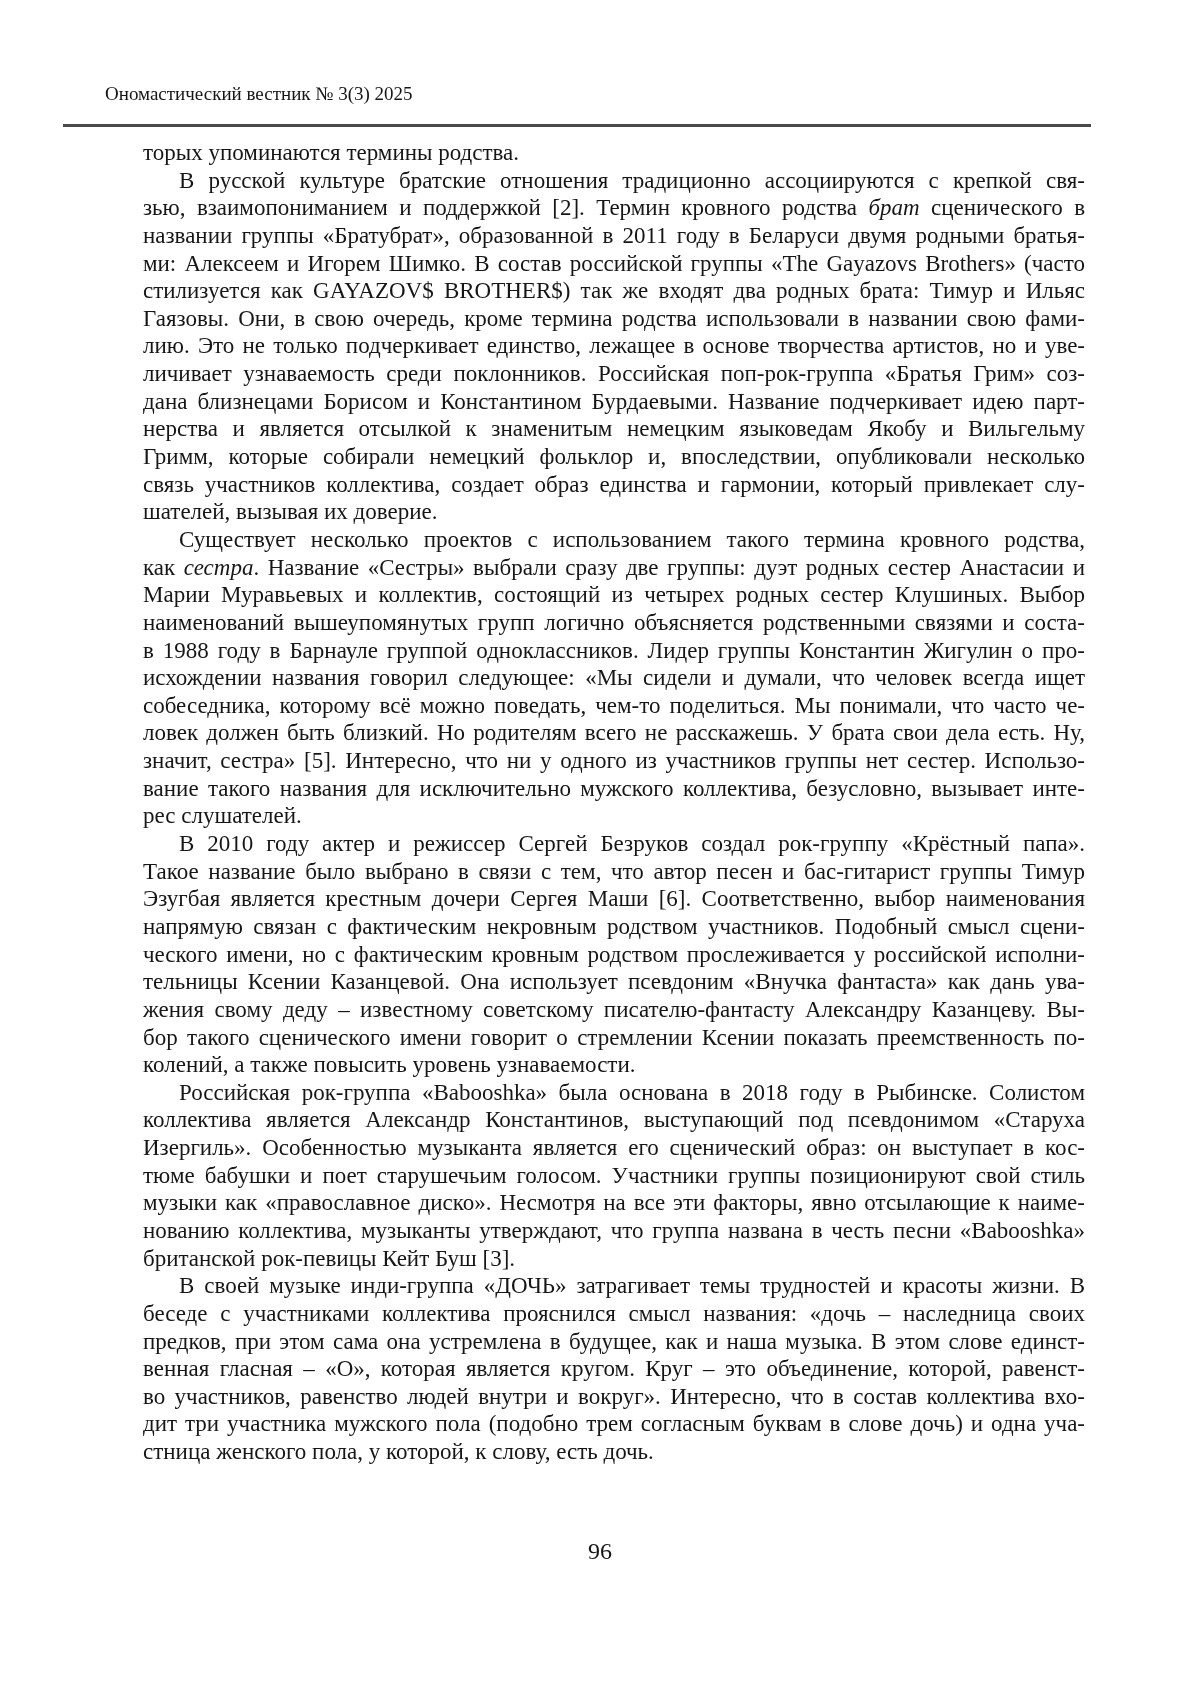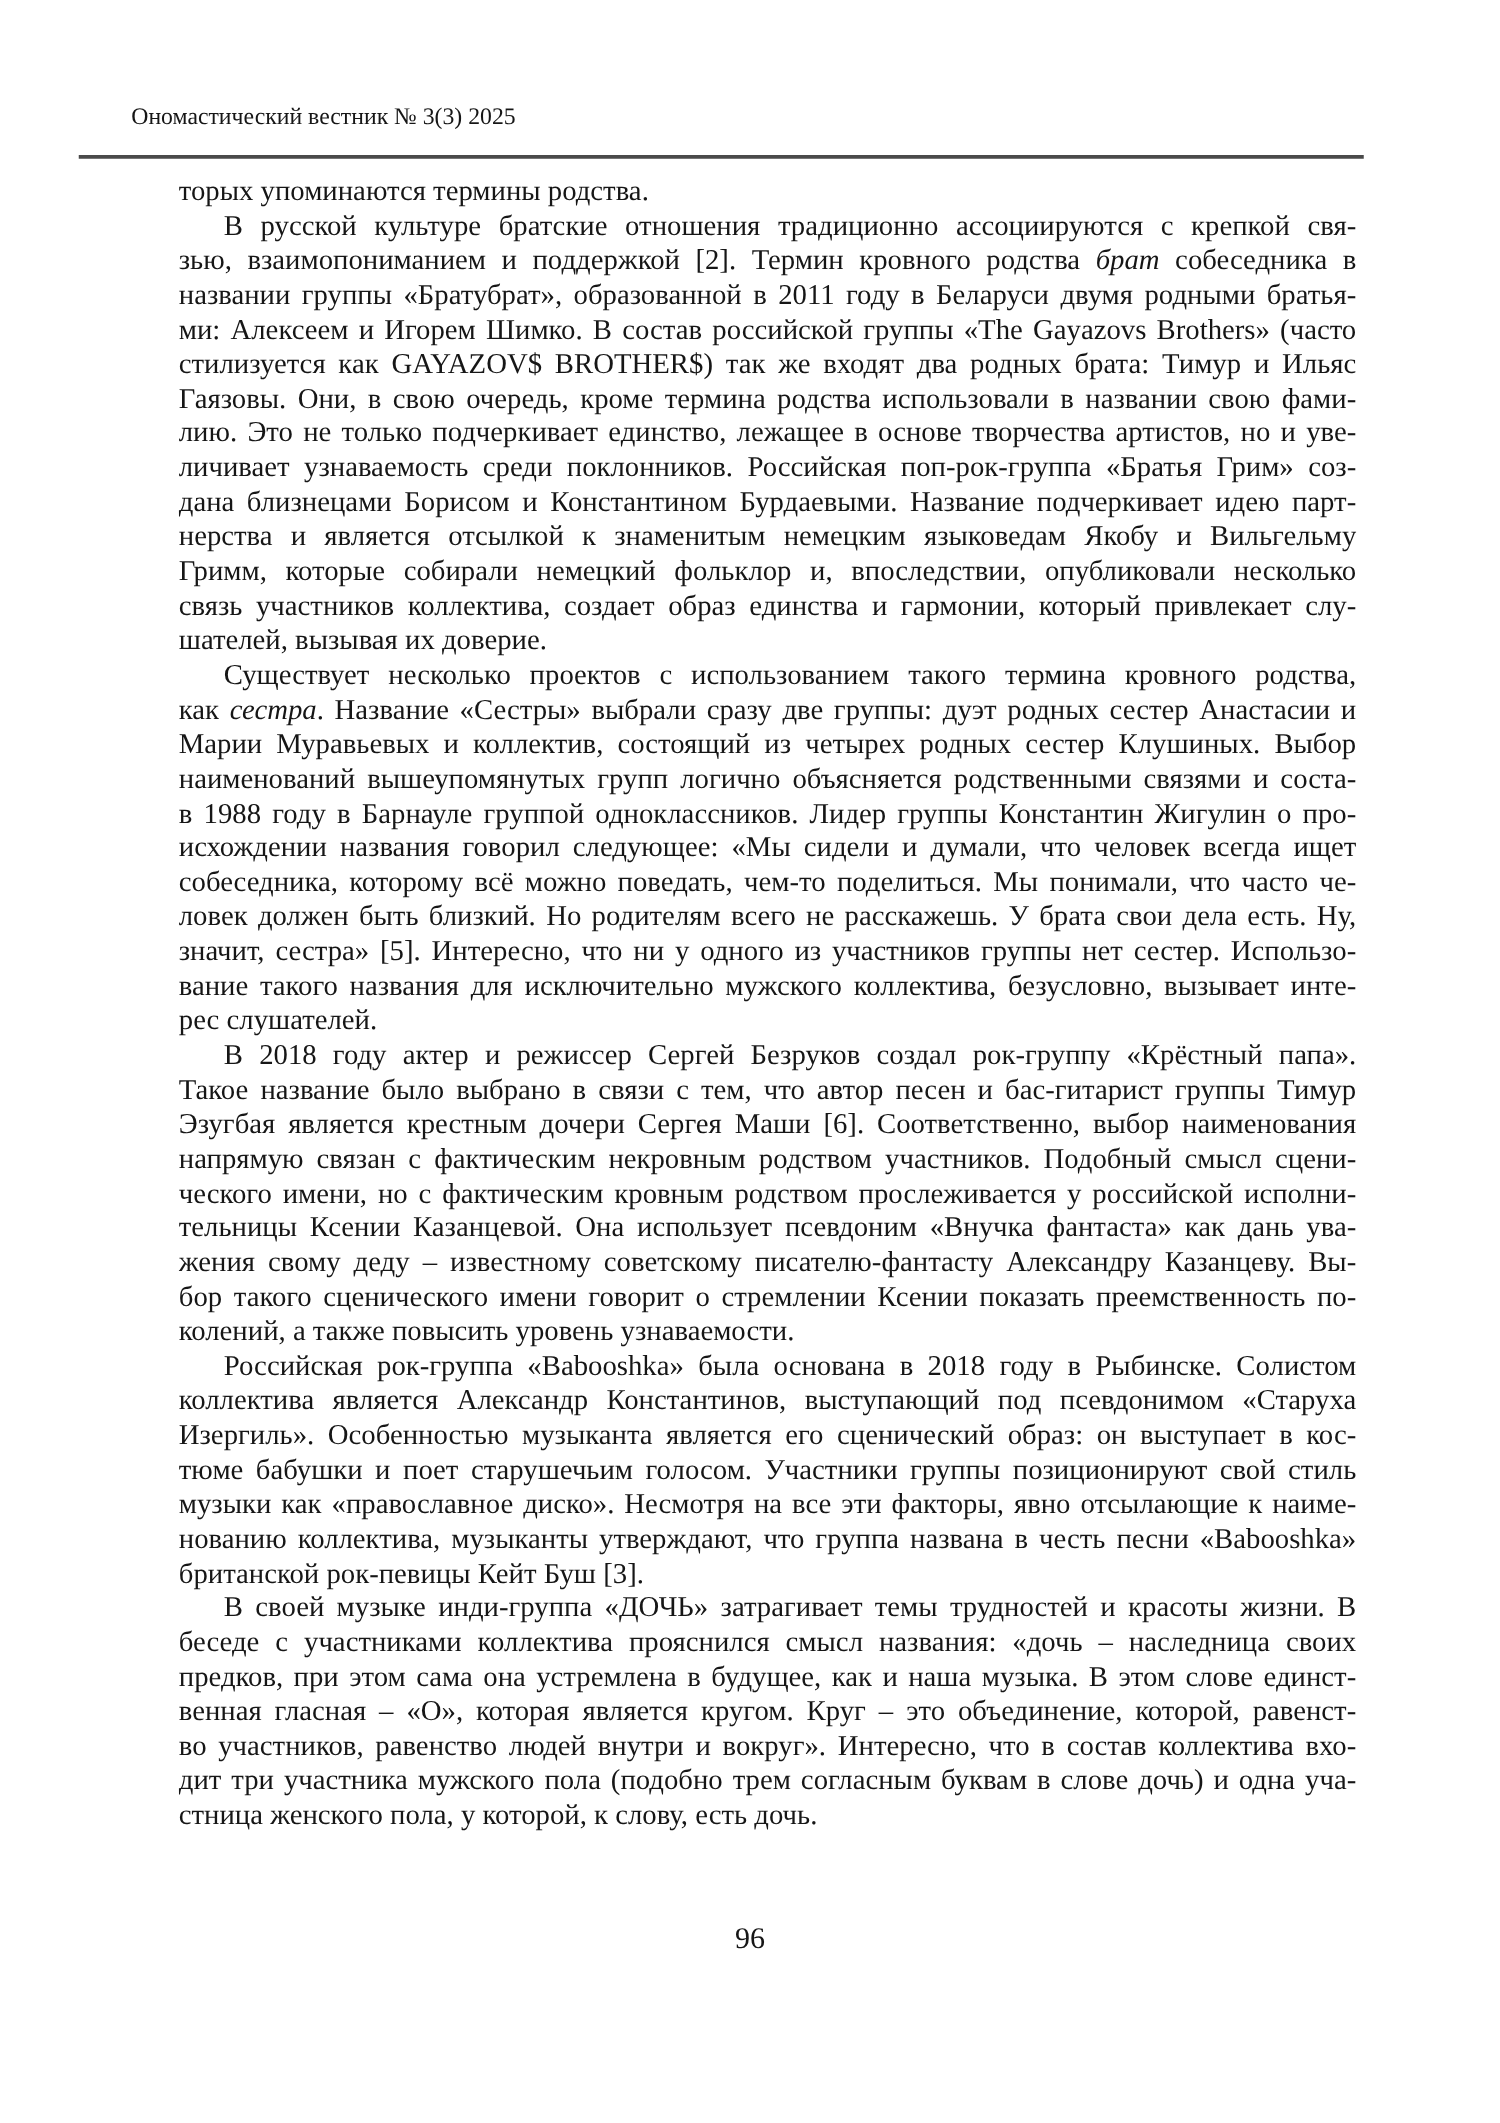--- a/index.html
+++ b/index.html
@@ -41,21 +41,21 @@
   <div class="running-header">
     <span>Ономастический вестник № 3(3) 2025</span>
   </div>
   <div class="header-rule"></div>
   <div class="body-text">
       <div>
         <div class="line last"><span>торых упоминаются термины родства.</span></div>
       </div>
       <div>
         <div class="line first-indent"><span>В русской культуре братские отношения традиционно ассоциируются с крепкой свя-</span></div>
-        <div class="line"><span>зью, взаимопониманием и поддержкой [2]. Термин кровного родства </span><span class="it">брат</span><span> собеседника в</span></div>
+        <div class="line"><span>зью, взаимопониманием и поддержкой [2]. Термин кровного родства </span><span class="it">брат</span><span> сценического в</span></div>
         <div class="line"><span>названии группы «Братубрат», образованной в 2011 году в Беларуси двумя родными братья-</span></div>
         <div class="line"><span>ми: Алексеем и Игорем Шимко. В состав российской группы «The Gayazovs Brothers» (часто</span></div>
         <div class="line"><span>стилизуется как GAYAZOV$ BROTHER$) так же входят два родных брата: Тимур и Ильяс</span></div>
         <div class="line"><span>Гаязовы. Они, в свою очередь, кроме термина родства использовали в названии свою фами-</span></div>
         <div class="line"><span>лию. Это не только подчеркивает единство, лежащее в основе творчества артистов, но и уве-</span></div>
         <div class="line"><span>личивает узнаваемость среди поклонников. Российская поп-рок-группа «Братья Грим» соз-</span></div>
         <div class="line"><span>дана близнецами Борисом и Константином Бурдаевыми. Название подчеркивает идею парт-</span></div>
         <div class="line"><span>нерства и является отсылкой к знаменитым немецким языковедам Якобу и Вильгельму</span></div>
         <div class="line"><span>Гримм, которые собирали немецкий фольклор и, впоследствии, опубликовали несколько</span></div>
         <div class="line"><span>связь участников коллектива, создает образ единства и гармонии, который привлекает слу-</span></div>
@@ -68,21 +68,21 @@
         <div class="line"><span>наименований вышеупомянутых групп логично объясняется родственными связями и соста-</span></div>
         <div class="line"><span>в 1988 году в Барнауле группой одноклассников. Лидер группы Константин Жигулин о про-</span></div>
         <div class="line"><span>исхождении названия говорил следующее: «Мы сидели и думали, что человек всегда ищет</span></div>
         <div class="line"><span>собеседника, которому всё можно поведать, чем-то поделиться. Мы понимали, что часто че-</span></div>
         <div class="line"><span>ловек должен быть близкий. Но родителям всего не расскажешь. У брата свои дела есть. Ну,</span></div>
         <div class="line"><span>значит, сестра» [5]. Интересно, что ни у одного из участников группы нет сестер. Использо-</span></div>
         <div class="line"><span>вание такого названия для исключительно мужского коллектива, безусловно, вызывает инте-</span></div>
         <div class="line last"><span>рес слушателей.</span></div>
       </div>
       <div>
-        <div class="line first-indent"><span>В 2018 году актер и режиссер Сергей Безруков создал рок-группу «Крёстный папа».</span></div>
+        <div class="line first-indent"><span>В 2010 году актер и режиссер Сергей Безруков создал рок-группу «Крёстный папа».</span></div>
         <div class="line"><span>Такое название было выбрано в связи с тем, что автор песен и бас-гитарист группы Тимур</span></div>
         <div class="line"><span>Эзугбая является крестным дочери Сергея Маши [6]. Соответственно, выбор наименования</span></div>
         <div class="line"><span>напрямую связан с фактическим некровным родством участников. Подобный смысл сцени-</span></div>
         <div class="line"><span>ческого имени, но с фактическим кровным родством прослеживается у российской исполни-</span></div>
         <div class="line"><span>тельницы Ксении Казанцевой. Она использует псевдоним «Внучка фантаста» как дань ува-</span></div>
         <div class="line"><span>жения свому деду – известному советскому писателю-фантасту Александру Казанцеву. Вы-</span></div>
         <div class="line"><span>бор такого сценического имени говорит о стремлении Ксении показать преемственность по-</span></div>
         <div class="line last"><span>колений, а также повысить уровень узнаваемости.</span></div>
       </div>
       <div>

